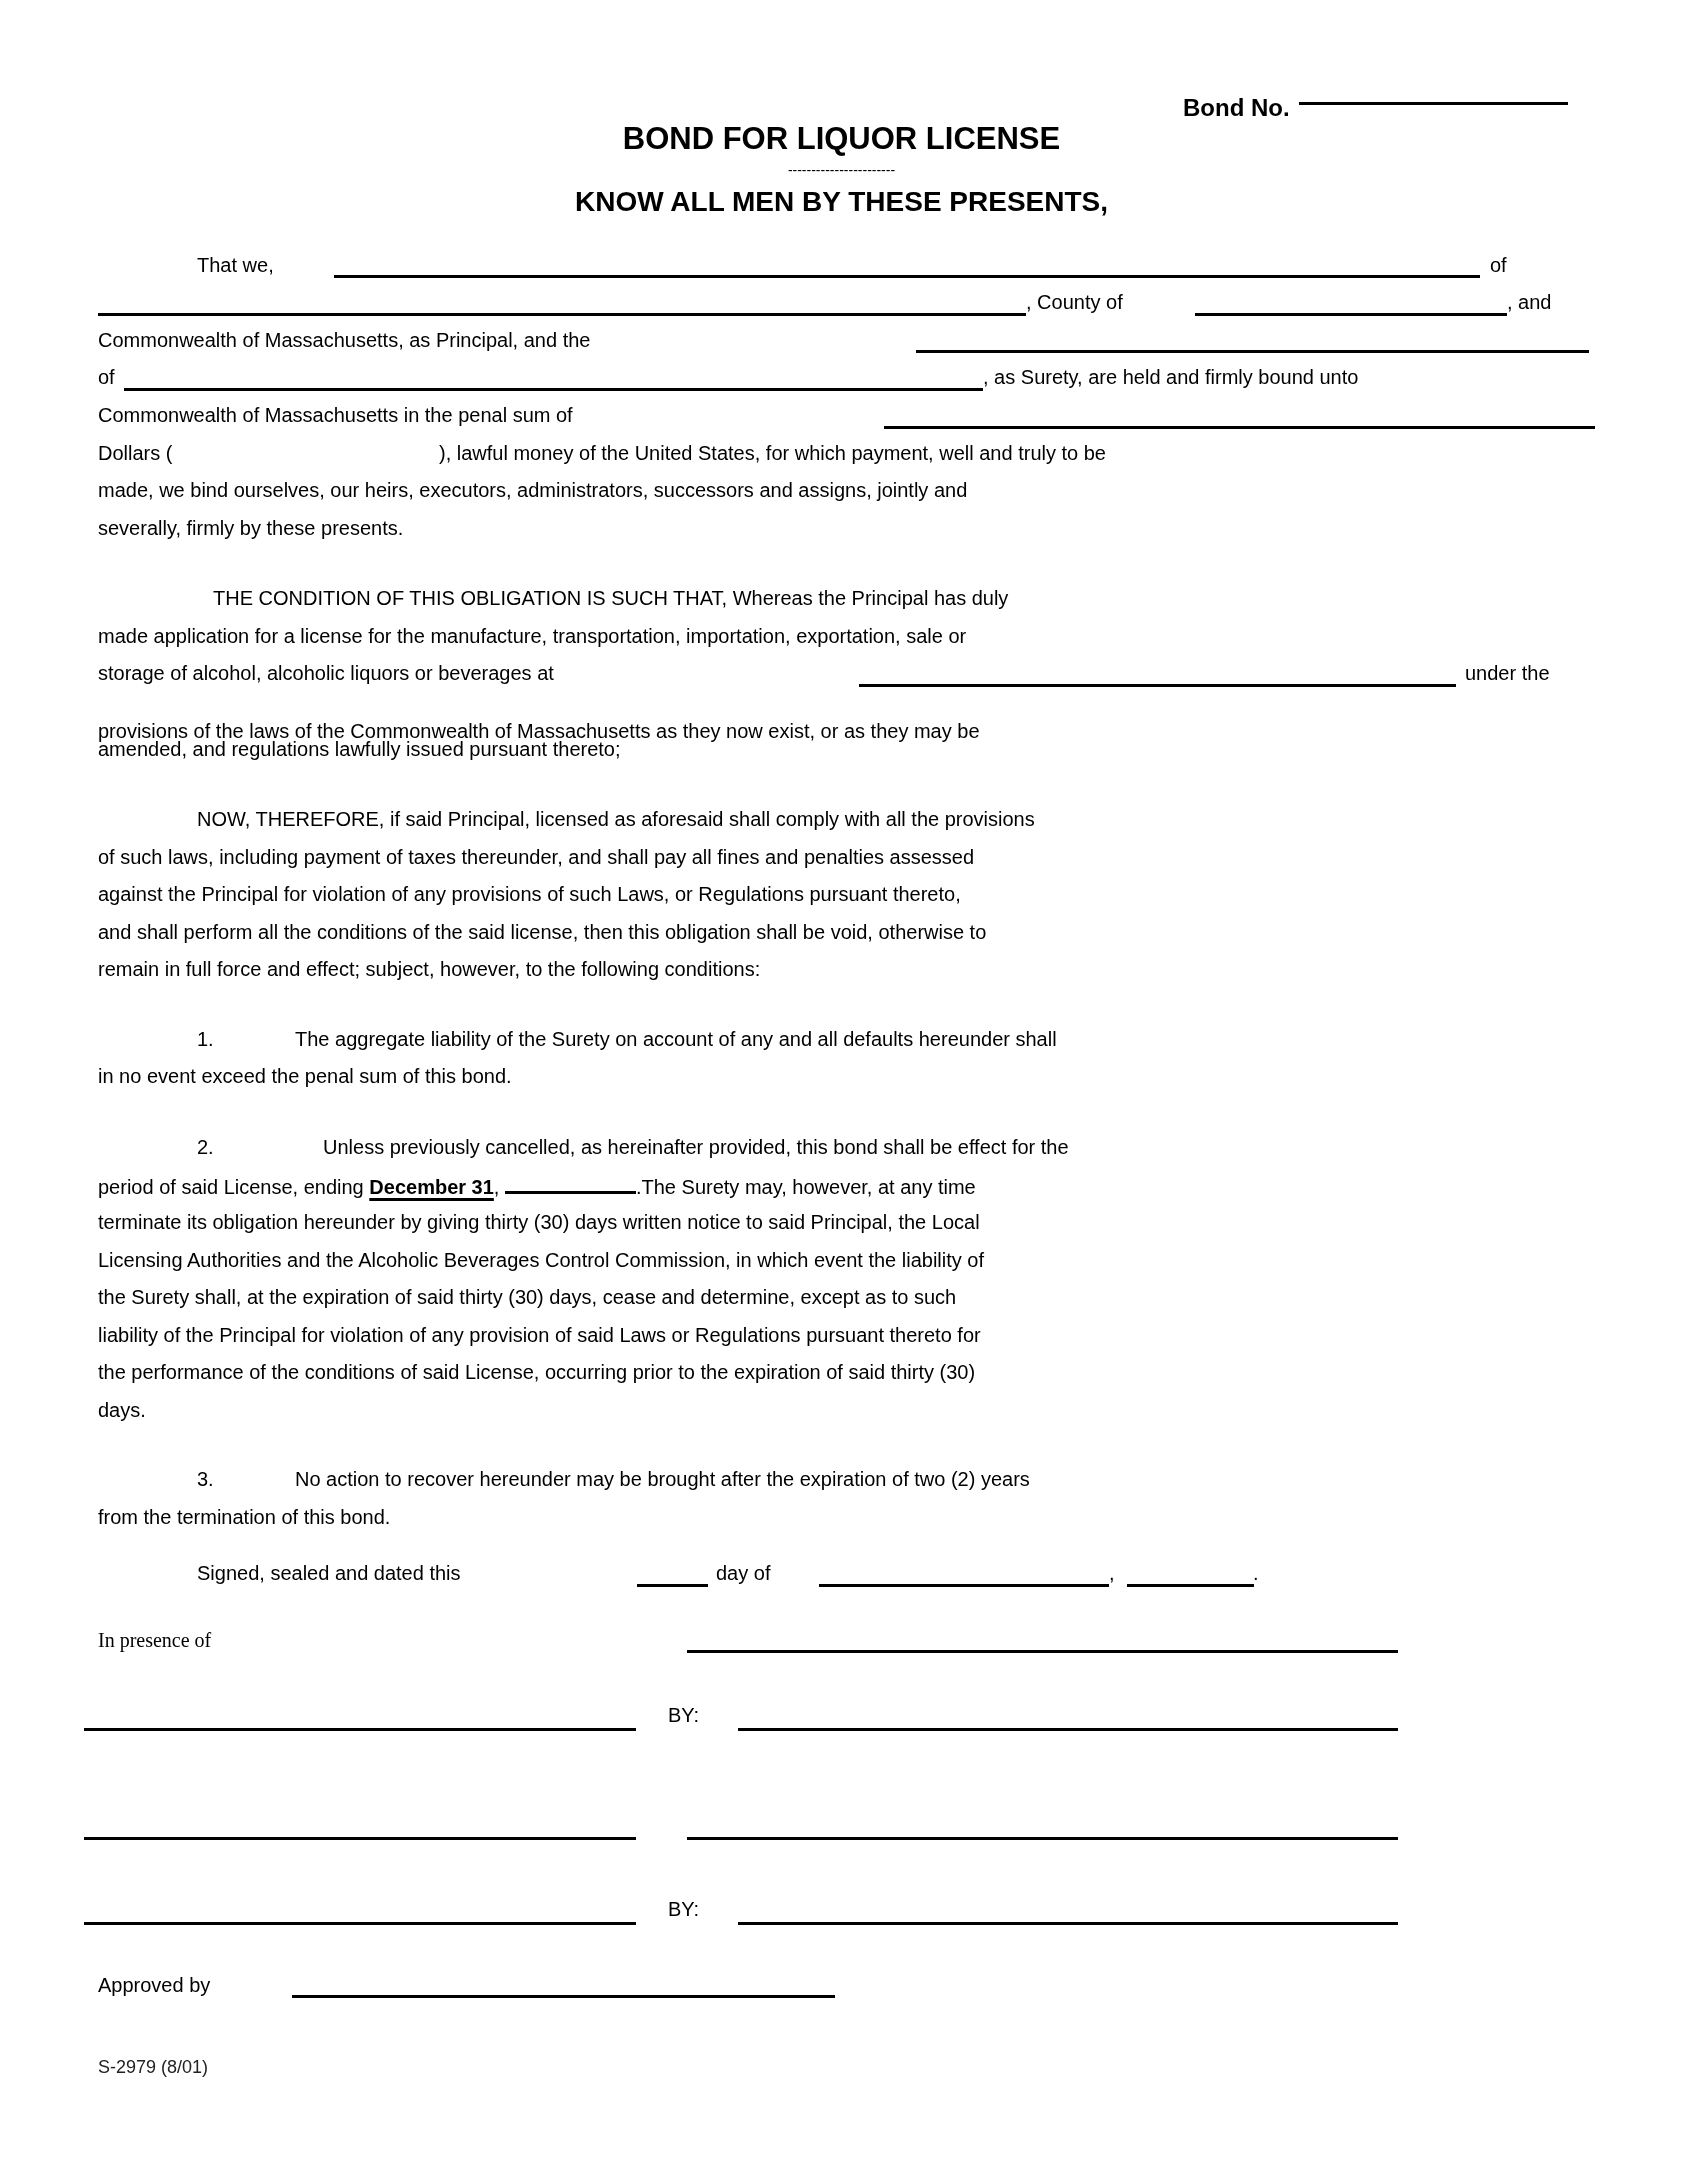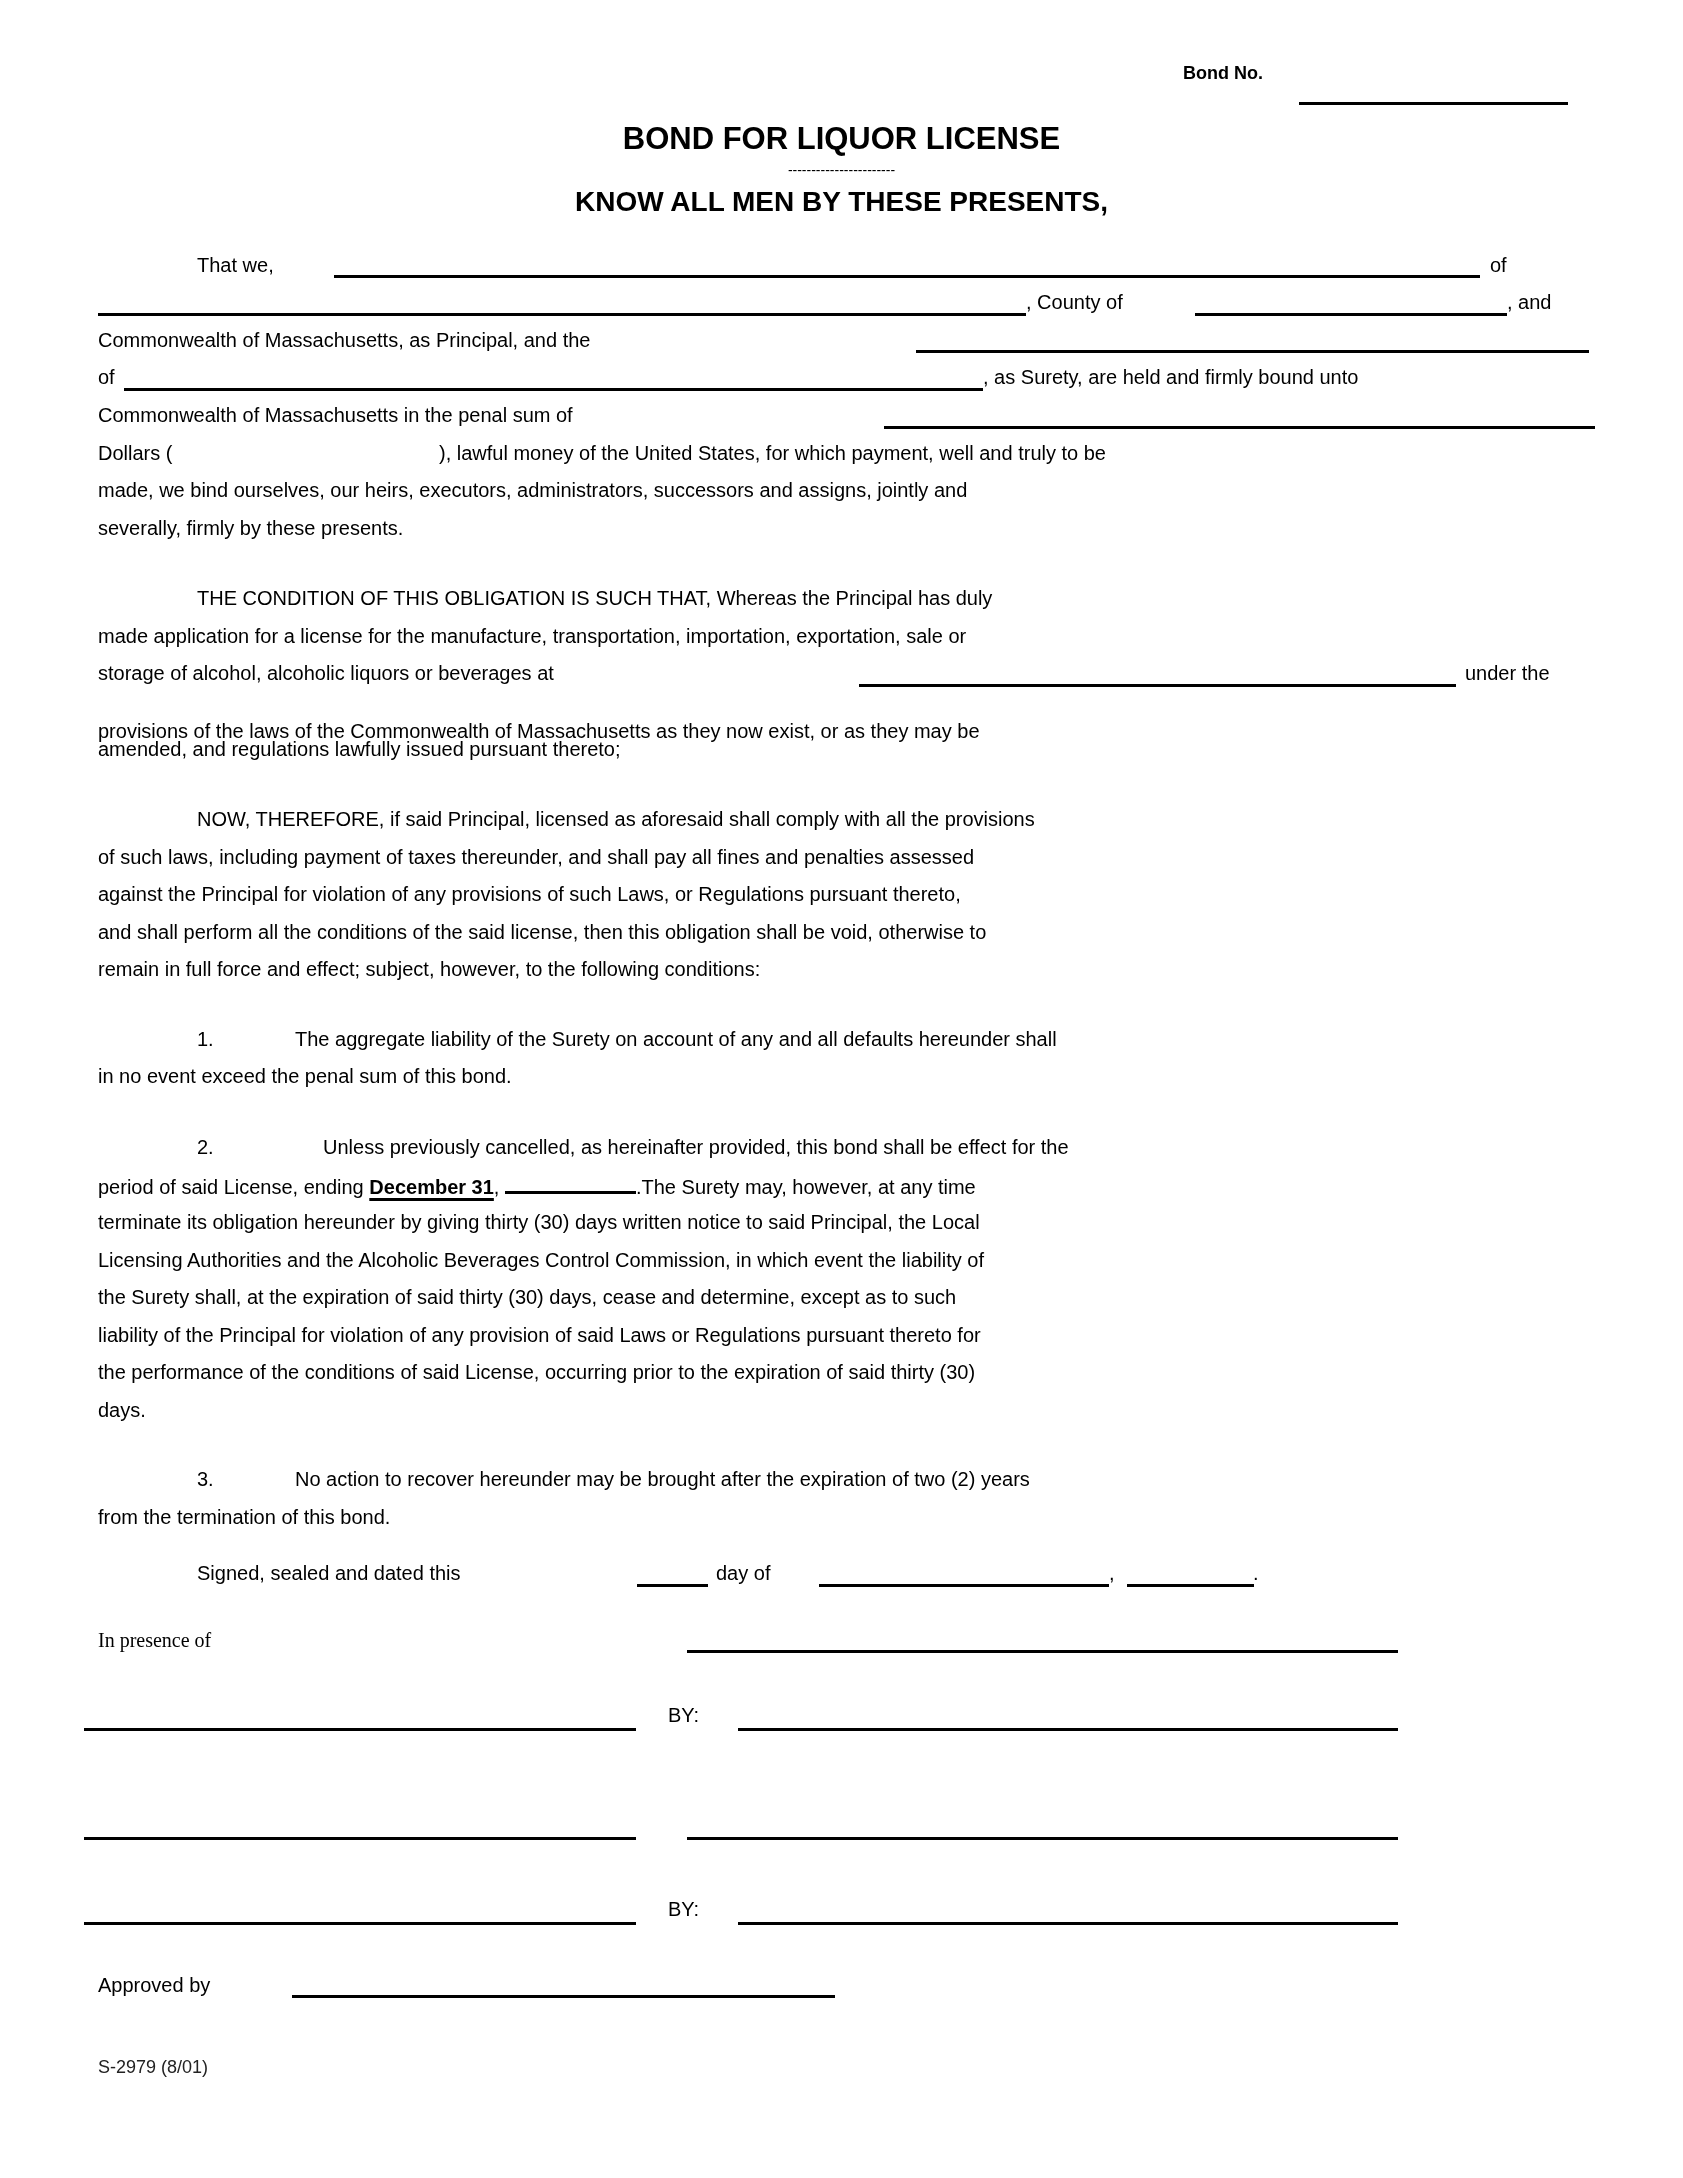--- a/index.html
+++ b/index.html
@@ -8,21 +8,21 @@
   .abs { position:absolute; white-space:nowrap; }
   .body-text { font-size:20px; line-height:38px; }
   .blank { display:inline-block; border-bottom:3px solid #000; height:26px; vertical-align:baseline; }
   .line { position:absolute; border-bottom:3px solid #000; height:0; }
   .bold { font-weight:bold; }
   .u { text-decoration:underline; text-decoration-thickness:3px; text-underline-offset:4px; }
 </style>
 </head>
 <body>
 
-<div class="abs bold" style="left:1183px; top:63px; font-size:18px;">Bond No.</div>
+<div class="abs bold" style="left:1183px; top:94px; font-size:24px;">Bond No.</div>
 <div class="line" style="left:1299px; top:102px; width:269px;"></div>
 
 <div class="abs bold" style="left:0; width:1683px; text-align:center; top:121px; font-size:31px;">BOND FOR LIQUOR LICENSE</div>
 <div class="abs" style="left:0; width:1683px; text-align:center; top:162px; font-size:14px; letter-spacing:0px;">-----------------------</div>
 <div class="abs bold" style="left:0; width:1683px; text-align:center; top:186px; font-size:28px;">KNOW ALL MEN BY THESE PRESENTS,</div>
 
 <div class="abs body-text" style="left:197px; top:246px;">That we,</div>
 <div class="line" style="left:334px; top:275px; width:1146px;"></div>
 <div class="abs body-text" style="left:1490px; top:246px;">of</div>
 
@@ -40,21 +40,21 @@
 
 <div class="abs body-text" style="left:98px; top:396px;">Commonwealth of Massachusetts in the penal sum of</div>
 <div class="line" style="left:884px; top:426px; width:711px;"></div>
 
 <div class="abs body-text" style="left:98px; top:434px;">Dollars (</div>
 <div class="abs" style="left:222px; top:436px; width:213px; height:34px;"></div>
 <div class="abs body-text" style="left:439px; top:434px;">), lawful money of the United States, for which payment, well and truly to be</div>
 <div class="abs body-text" style="left:98px; top:471px;">made, we bind ourselves, our heirs, executors, administrators, successors and assigns, jointly and</div>
 <div class="abs body-text" style="left:98px; top:509px;">severally, firmly by these presents.</div>
 
-<div class="abs body-text" style="left:197px; top:579px;text-align:center;">THE CONDITION OF THIS OBLIGATION IS SUCH THAT, Whereas the Principal has duly</div>
+<div class="abs body-text" style="left:213px; top:579px;text-align:center;">THE CONDITION OF THIS OBLIGATION IS SUCH THAT, Whereas the Principal has duly</div>
 <div class="abs body-text" style="left:98px; top:617px;">made application for a license for the manufacture, transportation, importation, exportation, sale or</div>
 <div class="abs body-text" style="left:98px; top:654px;">storage of alcohol, alcoholic liquors or beverages at</div>
 <div class="line" style="left:859px; top:684px; width:597px;"></div>
 <div class="abs body-text" style="left:1465px; top:654px;">under the</div>
 <div class="abs body-text" style="left:98px; top:692px;margin-top:20px;">provisions of the laws of the Commonwealth of Massachusetts as they now exist, or as they may be</div>
 <div class="abs body-text" style="left:98px; top:730px;">amended, and regulations lawfully issued pursuant thereto;</div>
 
 <div class="abs body-text" style="left:197px; top:800px;">NOW, THEREFORE, if said Principal, licensed as aforesaid shall comply with all the provisions</div>
 <div class="abs body-text" style="left:98px; top:838px;">of such laws, including payment of taxes thereunder, and shall pay all fines and penalties assessed</div>
 <div class="abs body-text" style="left:98px; top:875px;">against the Principal for violation of any provisions of such Laws, or Regulations pursuant thereto,</div>

